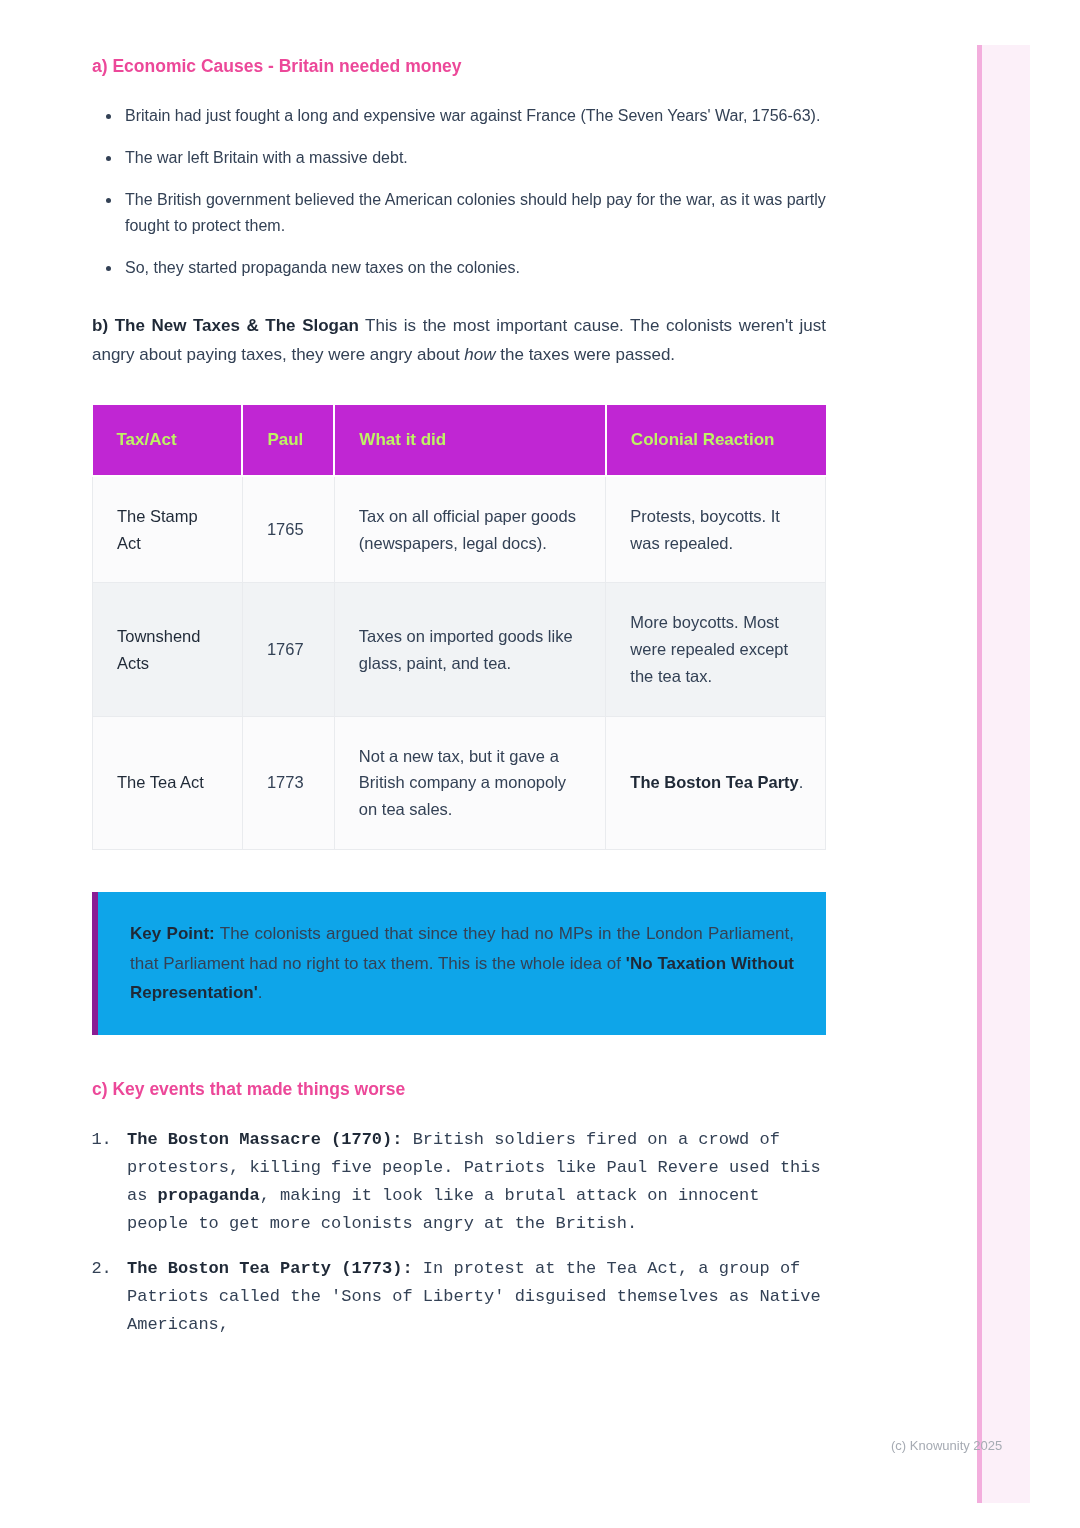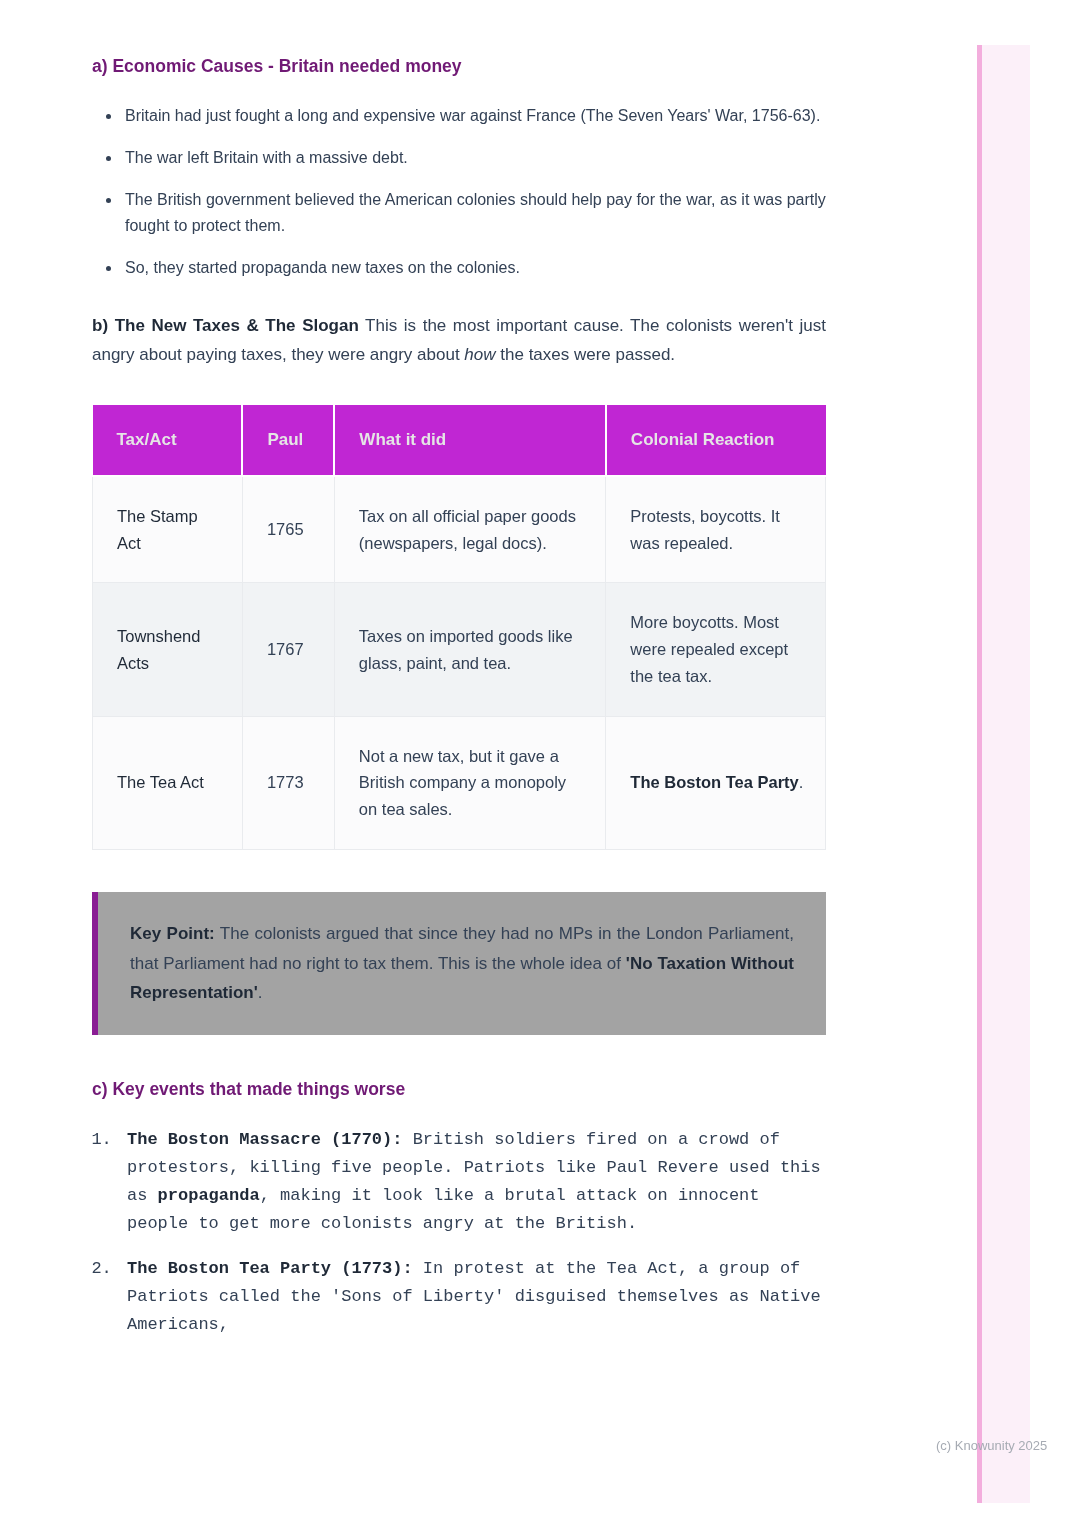--- a/index.html
+++ b/index.html
@@ -13,21 +13,21 @@
     overflow:hidden;
   }
   .content {
     position:absolute;
     left:92px; top:56px;
     width:734px;
   }
   .section-heading {
     font-size:17.5px;
     font-weight:700;
-    color:#701a75;
+    color:#ec4899;
     margin:0 0 26px 0;
   }
   ul.bullets {
     margin:0 0 30px 0;
     padding-left:30px;
     list-style:disc;
   }
   ul.bullets li {
     font-size:16px;
     line-height:1.62;
@@ -43,21 +43,21 @@
   .b { font-weight:700; color:#1f2937; }
   .it { font-style:italic; }
 
   table.tax-table {
     width:100%;
     border-collapse:collapse;
     margin:0 0 42px 0;
   }
   table.tax-table th {
     background:#c026d3;
-    color:#e5e5e5;
+    color:#bef264;
     font-weight:700;
     font-size:17px;
     text-align:left;
     padding:25px 20px 25px 24px;
     border-right:2px solid #ffffff;
     border-bottom:2px solid #ffffff;
     margin-top:43px;
   }
   table.tax-table th:last-child { border-right:none; }
   table.tax-table td {
@@ -65,21 +65,21 @@
     border:1px solid #e9ebee;
     vertical-align:middle;
     font-size:16.5px;
     line-height:1.62;
   }
   tr.row-odd td { background:#fbfbfc; }
   tr.row-even td { background:#f1f3f5; }
   td.cell-act { font-weight:400; color:#1f2937; }
 
   .keypoint {
-    background:#a3a3a3;
+    background:#0ea5e9;
     border-left:6px solid #8a1d94;
     padding:27px 32px;
     margin:0 0 44px 0;
     font-size:17px;
     line-height:1.75;
     text-align:justify;
   }
 
   ol.events {
     margin:0;
@@ -100,21 +100,21 @@
     background:#fcf0f9;
   }
   .edge-strip-thumb {
     position:absolute;
     left:977px; top:45px;
     width:5px; height:1458px;
     background:#f3aedd;
   }
   .watermark {
     position:absolute;
-    left:936px; top:1438px;
+    left:891px; top:1438px;
     font-size:13px;
     color:#a6abb3;
     z-index:5;
   }
 </style>
 </head>
 <body>
 
 <div class="content">
 

